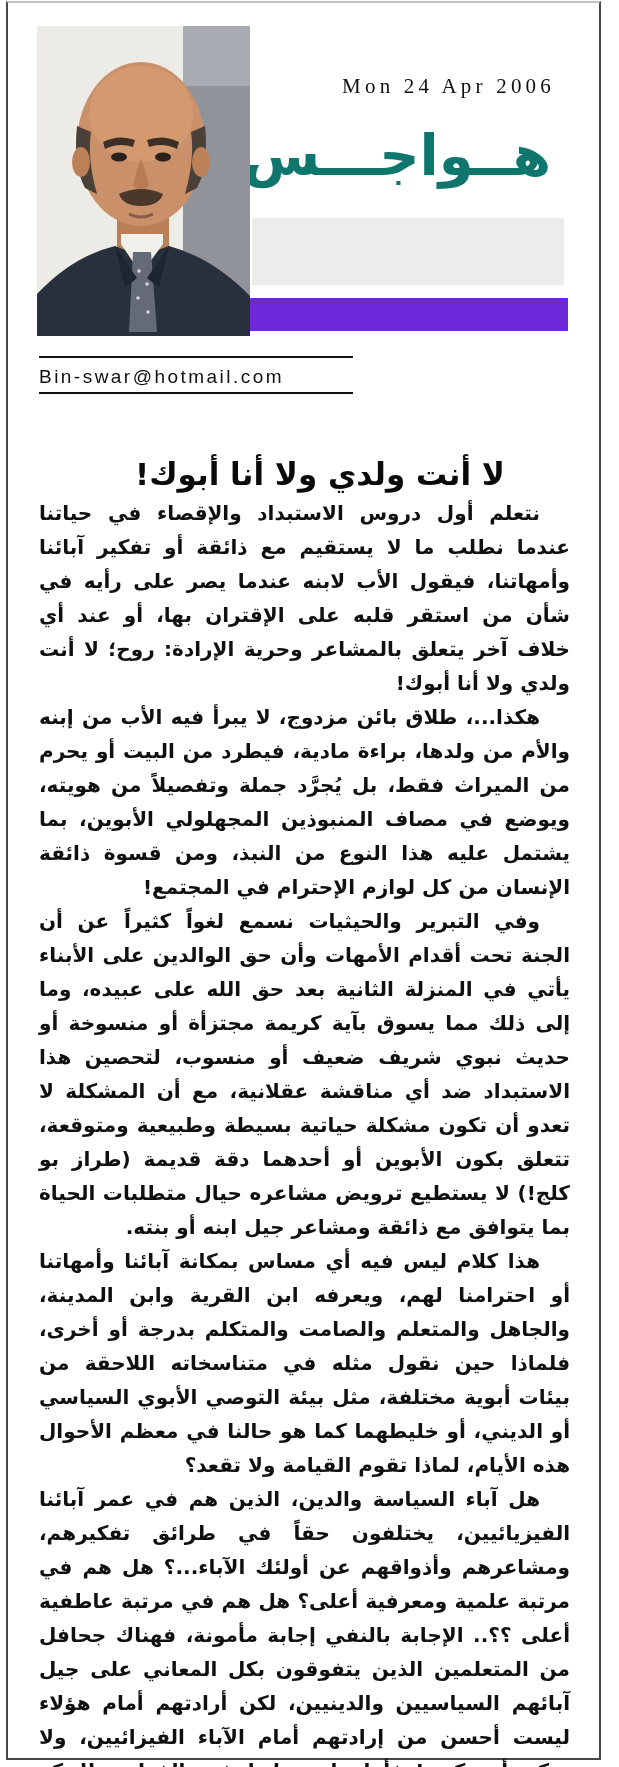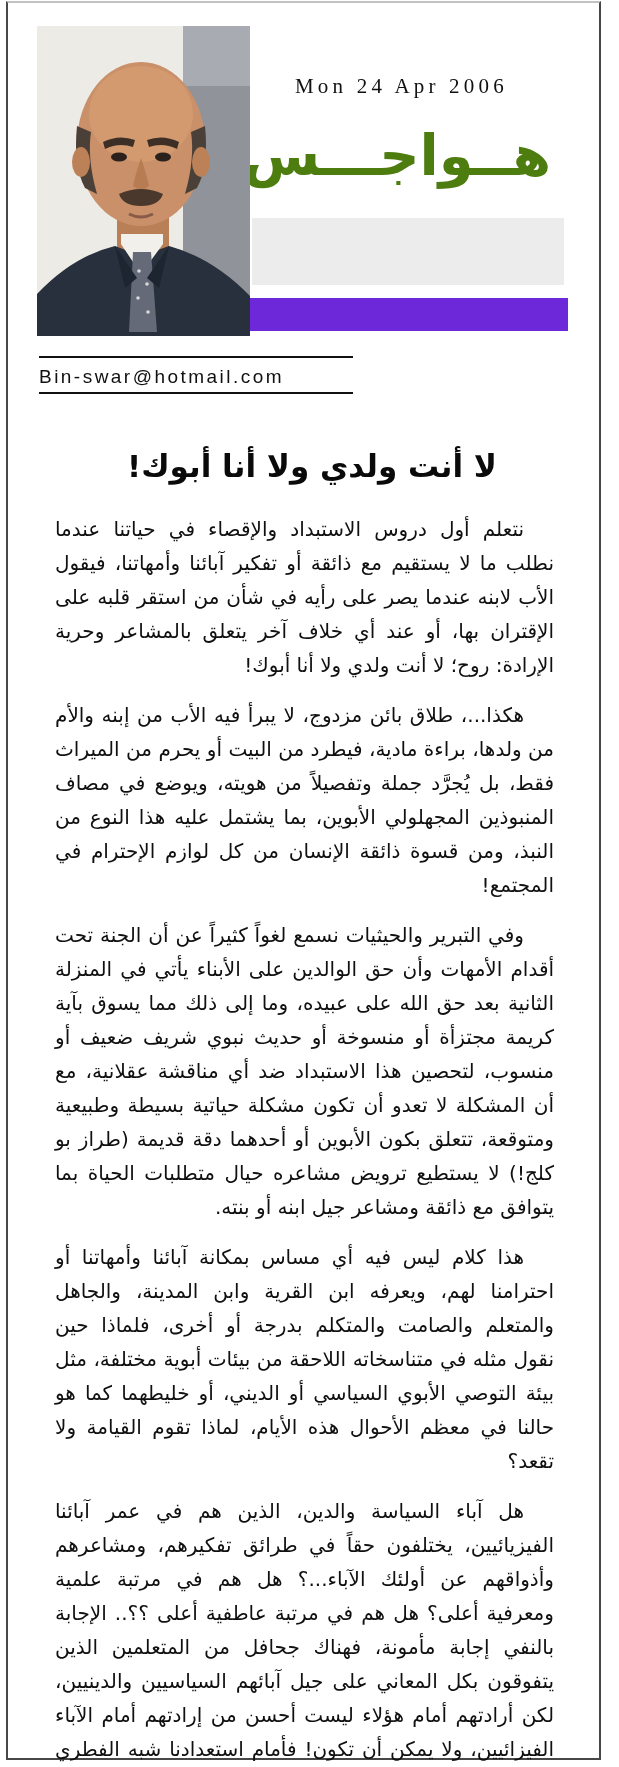--- a/index.html
+++ b/index.html
@@ -14,28 +14,28 @@
   .frame{
     position:absolute;left:6px;top:1px;width:595px;height:1759px;
     border:2px solid #474747;border-top-color:#c2c2c2;
     box-sizing:border-box;pointer-events:none;
   }
   .photo{
     position:absolute;left:37px;top:26px;width:213px;height:310px;z-index:3;
   }
   .date{
     position:absolute;left:295px;top:74px;width:260px;
-    text-align:left;
+    text-align:right;
     font-family:"Liberation Serif",serif;
     font-size:21px;letter-spacing:0.2em;white-space:nowrap;
   }
   .logo{
     position:absolute;right:68px;top:128px;
     direction:rtl;
-    font-size:56px;font-weight:bold;color:#4d7c0f;
+    font-size:56px;font-weight:bold;color:#0f766e;
     line-height:1;z-index:2;white-space:nowrap;
   }
   .grayband{
     position:absolute;left:252px;top:218px;width:312px;height:67px;
     background:#ececec;z-index:1;
   }
   .authorbar{
     position:absolute;left:39px;top:290px;width:529px;height:33px;
     background:#6d28d9;z-index:2;
     direction:rtl;text-align:left;
@@ -45,31 +45,31 @@
   .authorbar span{padding-right:6px;}
   .email{
     position:absolute;left:39px;top:356px;width:314px;
     border-top:2px solid #111;border-bottom:2px solid #111;
     padding:8px 0 4px 0;box-sizing:border-box;
     font-family:Liberation Sans, sans-serif;
     font-size:19px;letter-spacing:0.13em;color:#101010;
     text-decoration:none;display:block;white-space:nowrap;
   }
   .headline{
-    position:absolute;left:39px;top:440px;width:530px;margin:8px;
+    position:absolute;left:39px;top:440px;width:530px;margin:16px;
     direction:rtl;text-align:center;
     font-size:31px;font-weight:bold;color:#0a0a0a;
   }
   .body{
     position:absolute;left:39px;top:496px;width:531px;
     direction:rtl;
     font-size:20px;line-height:34px;
     text-align:justify;
   }
-  .body p{margin:16px;text-indent:30px;font-weight:400;}
+  .body p{margin:0;text-indent:30px;font-weight:700;}
 </style>
 </head>
 <body>
 
 <div class="page">
 
   <div class="frame"></div>
 
   <svg class="photo" viewBox="0 0 213 310" xmlns="http://www.w3.org/2000/svg">
     <rect x="0" y="0" width="213" height="310" fill="#edebe6"></rect>

